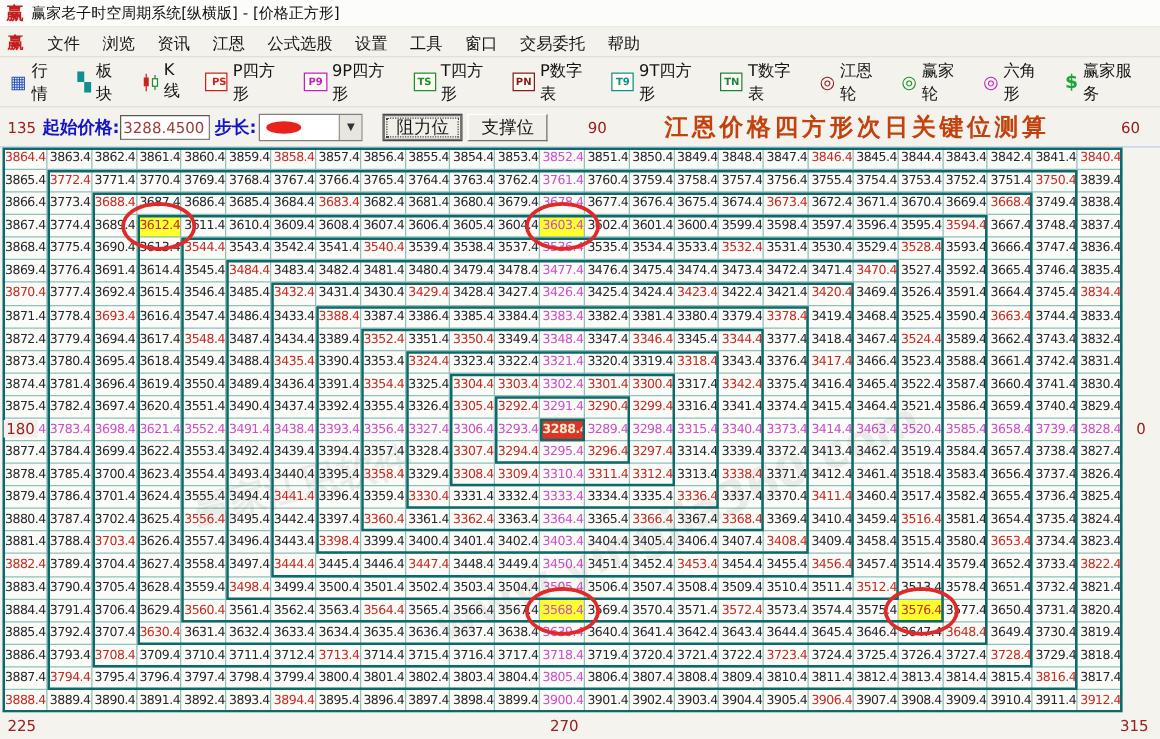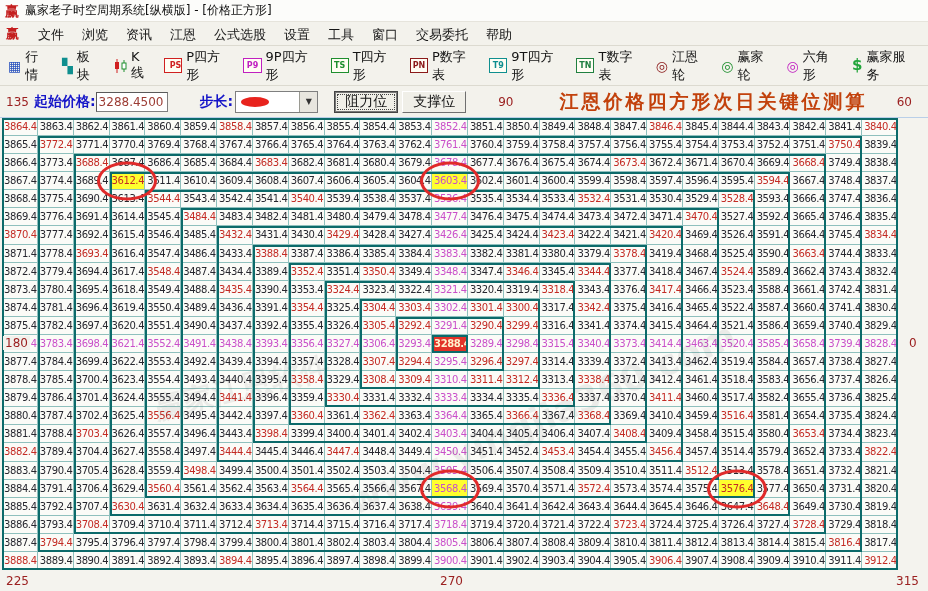--- a/index.html
+++ b/index.html
@@ -139,21 +139,21 @@
     <span class="tool">
       <span class="ti ico-glyph c-money">$</span>
       <span>赢家服务</span>
     </span>
   </div>
 
 <div class="controls">
   <span class="angle-inline" style="margin-left:6px;width:24px;">135</span>
   <span class="lbl-blue" style="margin-left:4px;">起始价格:</span>
   <input class="price-input" value="3288.4500" style="">
-  <span class="lbl-blue" style="margin-left:32px;">步长:</span>
+  <span class="lbl-blue" style="margin-left:4px;">步长:</span>
   <span class="combo" style="margin-left:2px;">
     <span class="combo-field">
         <span class="red-oval"></span>
       </span>
     <span class="combo-btn">▼</span>
   </span>
   <button class="btn focused" style="margin-left:16px;">阻力位</button>
   <button class="btn">支撑位</button>
   <span class="angle-inline" style="margin-left:32px;">90</span>
   <span class="gann-heading" style="margin-left:46px;">江恩价格四方形次日关键位测算</span>

